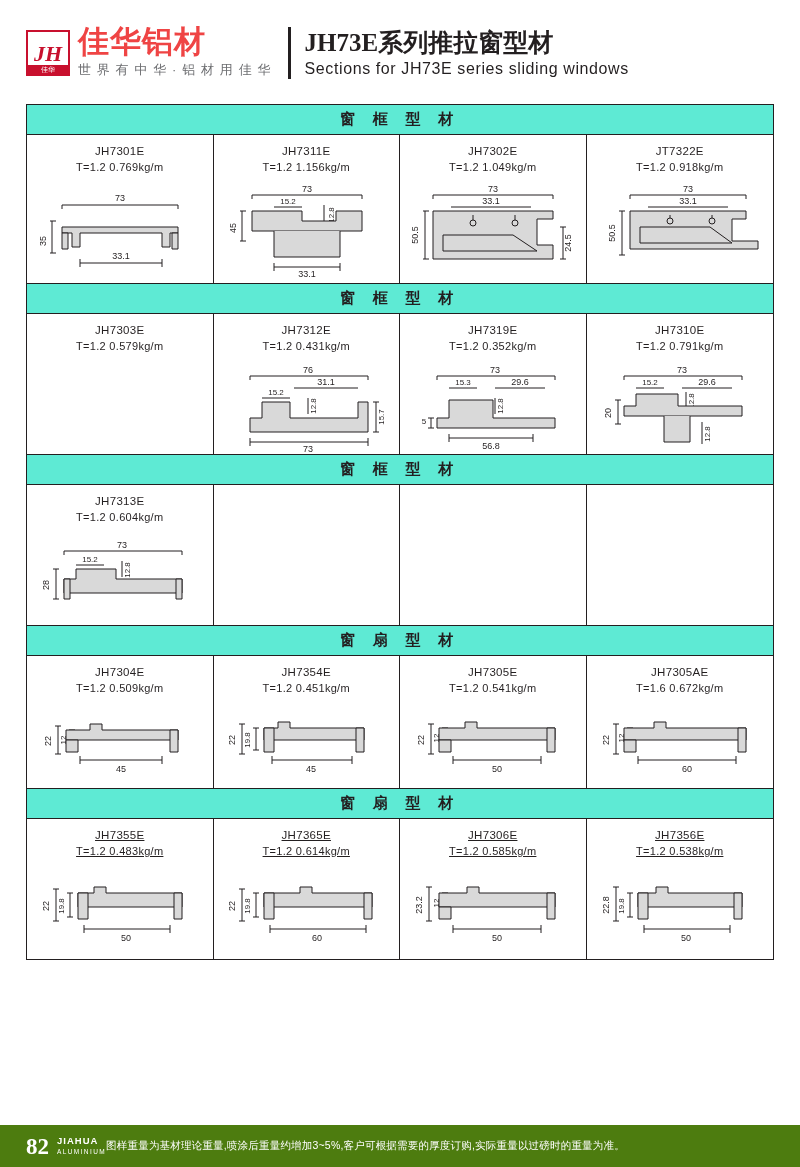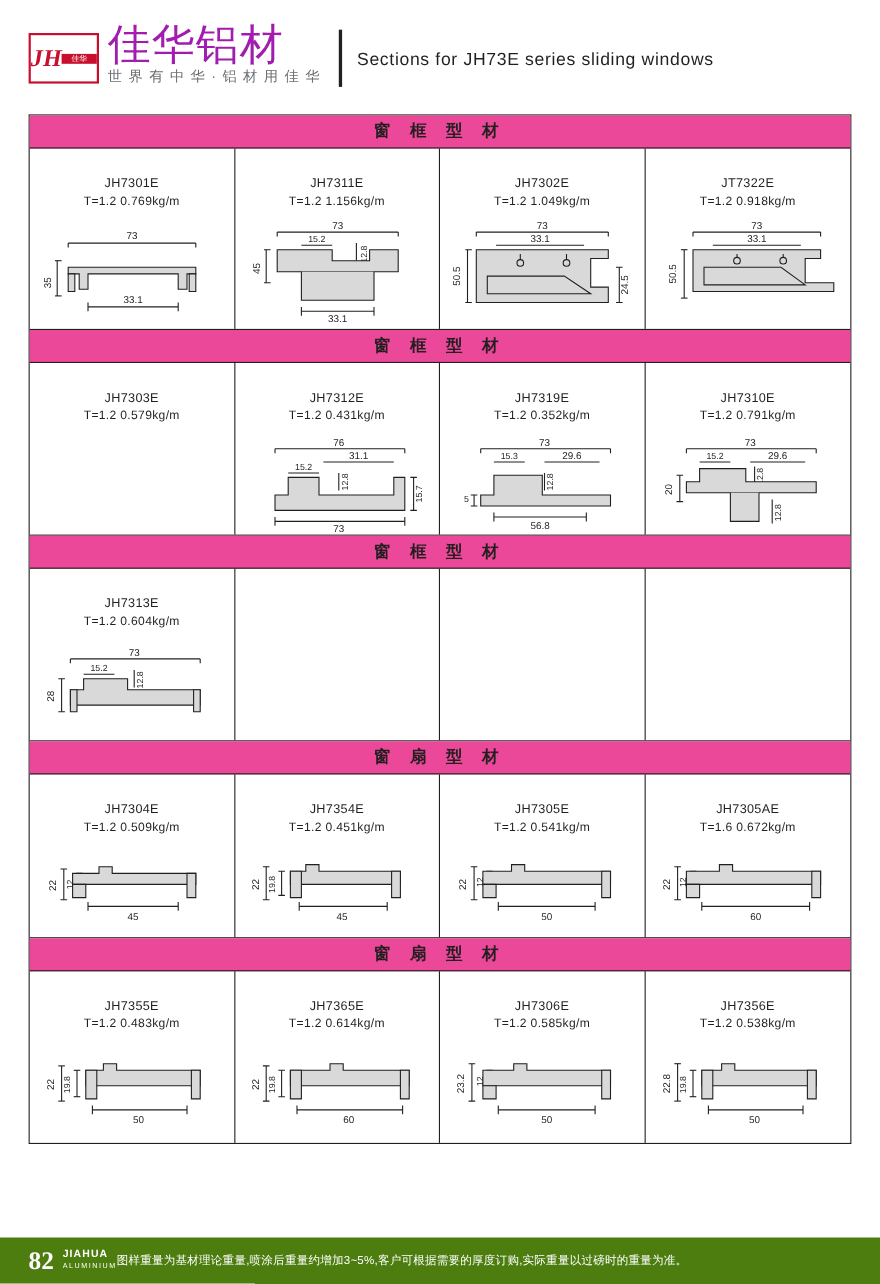--- a/index.html
+++ b/index.html
@@ -16,40 +16,40 @@
   
   .header {
     position: relative;
     height: 92px;
     padding: 14px 0 0 26px;
     display: flex;
     align-items: center;
   }
   .logo-block { display:flex; align-items:center; }
   .logo-mark {
-    width: 64px; height: 46px;
+    width: 44px; height: 46px;
     border: 2px solid #c8102e;
     color: #c8102e;
-    display:flex; flex-direction:row; align-items:center; justify-content:flex-end;
+    display:flex; flex-direction:column; align-items:center; justify-content:flex-end;
     margin-right: 8px;
     position: relative;
   }
   .logo-mark .big {
     font-family: "Liberation Serif", serif;
     font-weight: bold; font-size: 22px; line-height: 20px;
     font-style: italic;
   }
   .logo-mark .sm {
     font-size: 7px; line-height: 9px; margin-top:1px;
     background:#c8102e; color:#fff; width:100%; text-align:center;
   }
   .brand-cn {
     font-family: "Liberation Serif", serif;
-    font-size: 39px; font-weight: normal; letter-spacing: 1px;
-    color:#a21caf; line-height: 30px;
+    font-size: 31px; font-weight: bold; letter-spacing: 1px;
+    color:#ef4444; line-height: 30px;
   }
   .brand-sub {
     font-size: 13px; letter-spacing: 1.1px; color:#6d6e71; margin-top:4px;
   }
   .divider-v {
     width: 3px; height: 52px; background:#231f20; margin: 0 14px 0 16px;
   }
   .title-cn {
     font-family: "Liberation Serif", serif;
     font-size: 25px; font-weight: bold; line-height:28px; color:#231f20;
@@ -57,36 +57,36 @@
   .title-en {
     font-size: 16px; letter-spacing: 0.6px; color:#231f20; margin-top:3px;
   }
 
   
   .sheet {
     position:absolute; left:26px; top:104px; width:748px;
     border:1px solid #231f20;
   }
   .band {
-    background:#ec4899;
+    background:#5eead4;
     border-bottom:1px solid #231f20;
     height: 30px;
     display:flex; align-items:center; justify-content:center;
     font-family:"Liberation Serif", serif;
     font-weight:bold; font-size:15px; letter-spacing:7px;
   }
   .row {
     display:flex;
     border-bottom:1px solid #231f20;
   }
-  .row:last-child { border-bottom:none; }
+  .row:last-child { border-bottom:none;text-decoration:underline; }
   .cell {
     width:25%;
     border-right:1px solid #231f20;
-    padding-top:24px;
+    padding-top:8px;
     position:relative;
   }
   .cell:last-child { border-right:none; }
   .cell.empty { }
   .code {
     text-align:center; font-size:11.5px; line-height:16px; letter-spacing:0.3px;
   }
   .weight {
     text-align:center; font-size:11px; line-height:16px; letter-spacing:0.3px;
   }
@@ -127,20 +127,21 @@
       <div class="big">JH</div>
       <div class="sm">佳华</div>
     </div>
     <div>
       <div class="brand-cn">佳华铝材</div>
       <div class="brand-sub">世 界 有 中 华 ·  铝 材 用 佳 华</div>
     </div>
   </div>
   <div class="divider-v"></div>
   <div>
+    <div class="title-cn">JH73E系列推拉窗型材</div>
     <div class="title-en">Sections  for  JH73E  series  sliding  windows</div>
   </div>
 </div>
 
 <div class="sheet">
 
   <div class="band">窗  框  型  材</div>
   <div class="row">
 
     <div class="cell">

